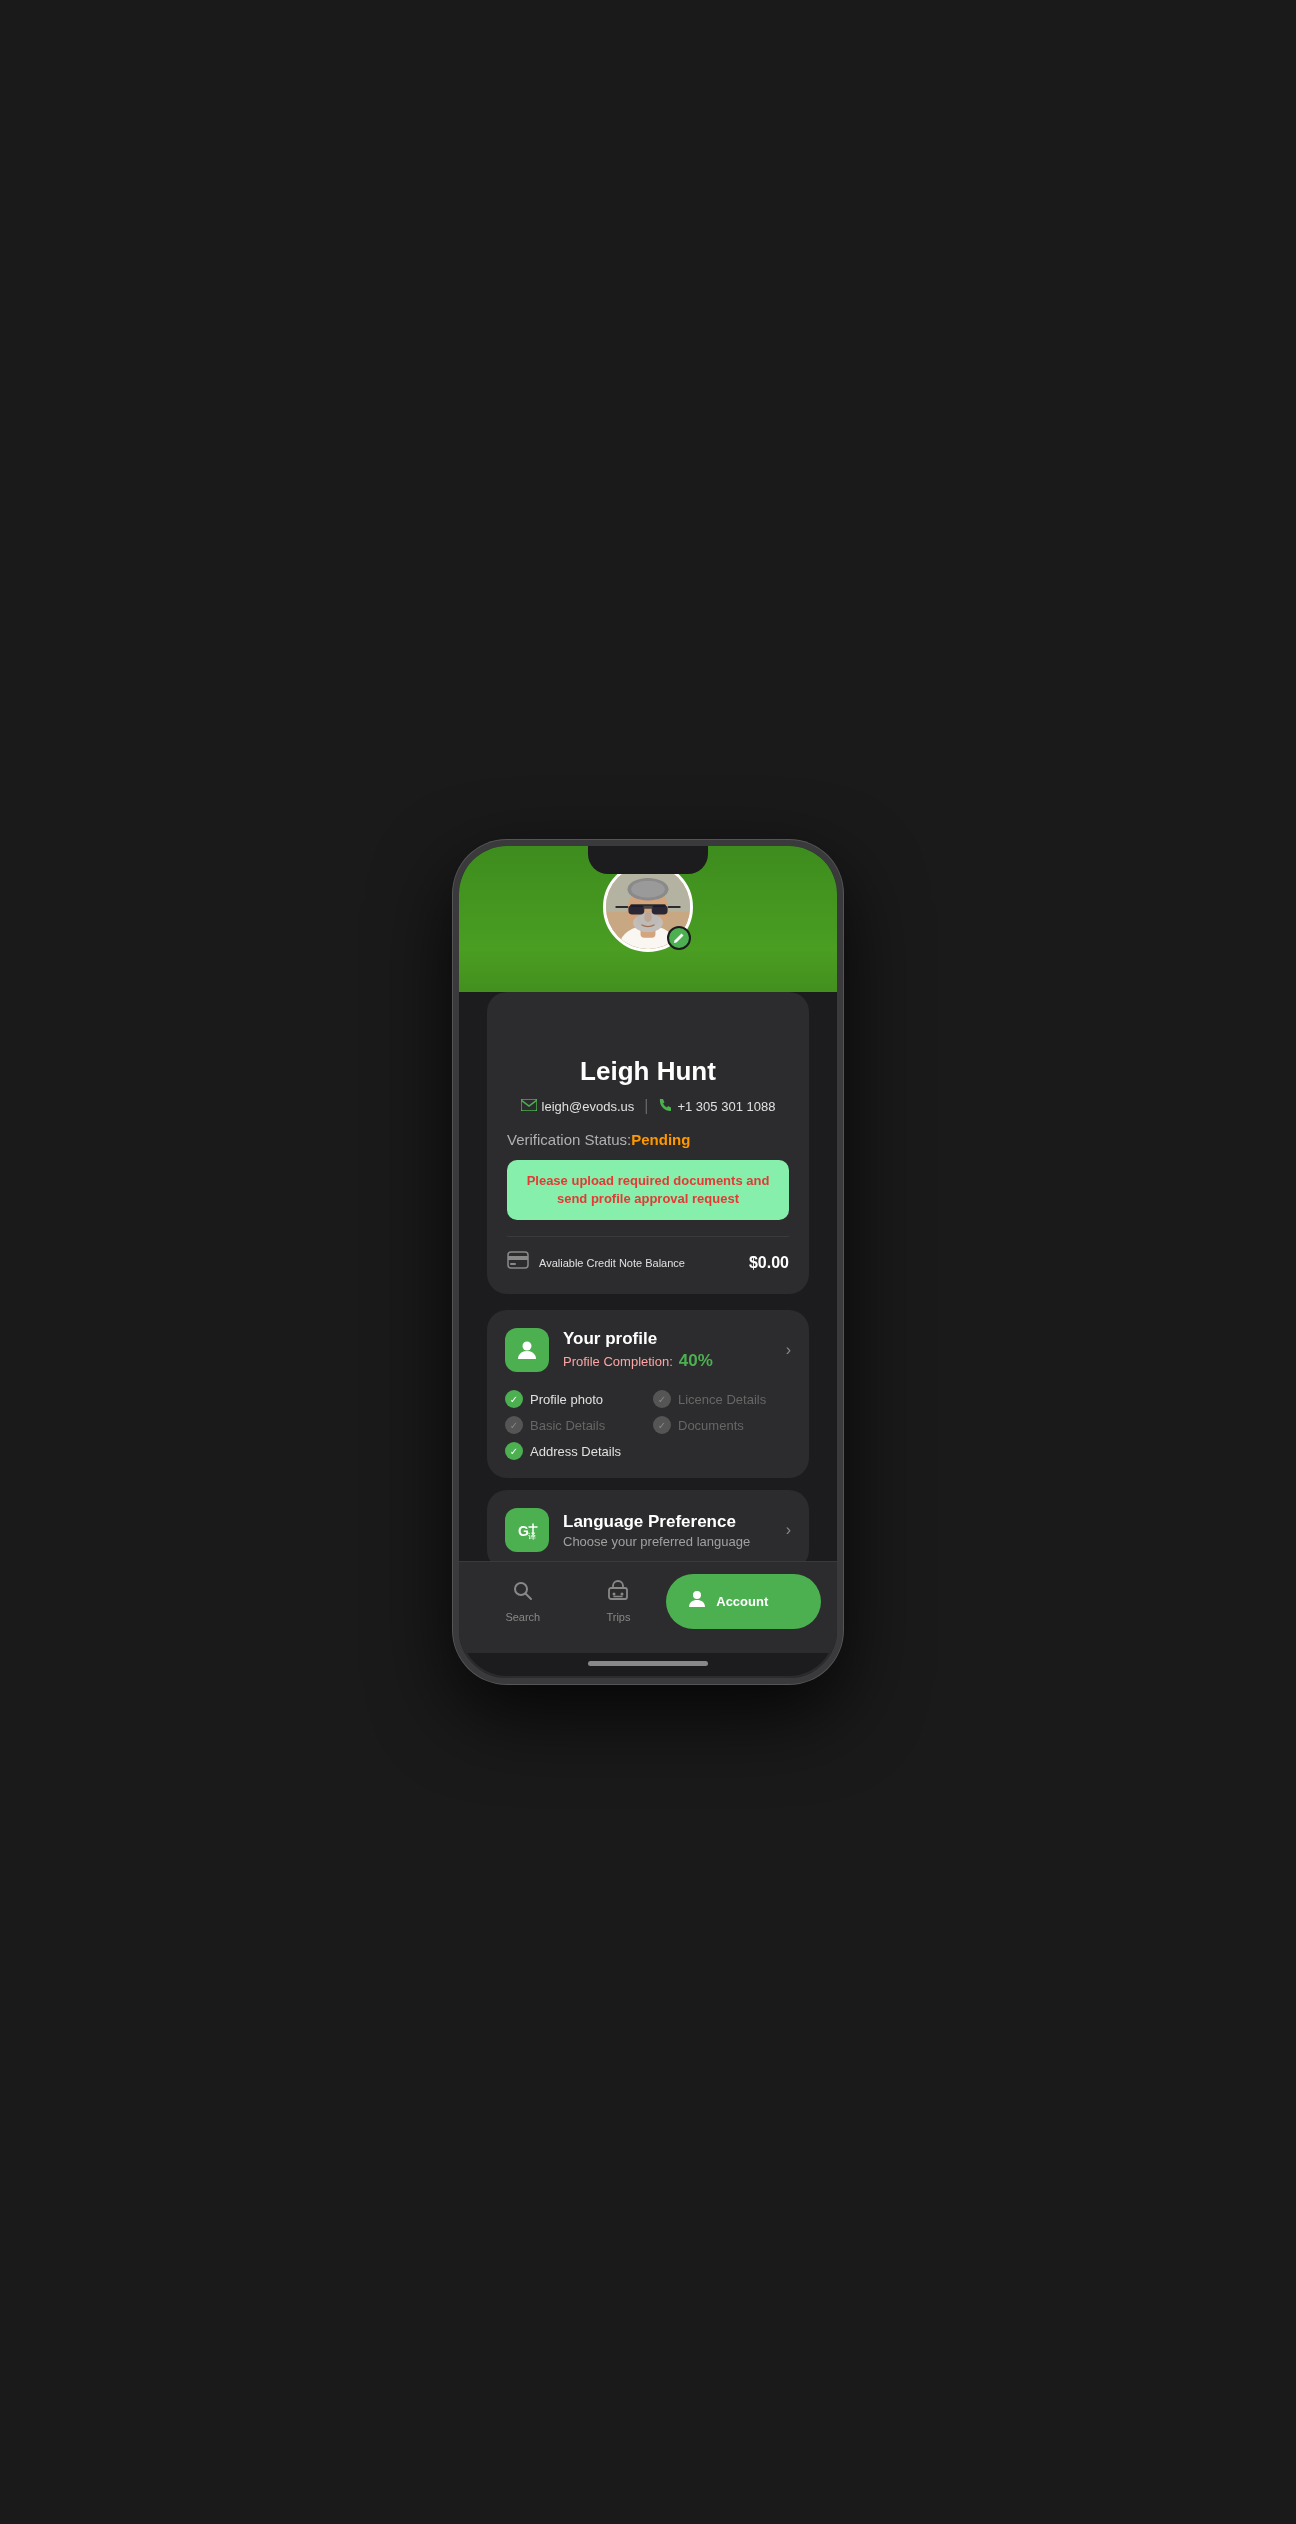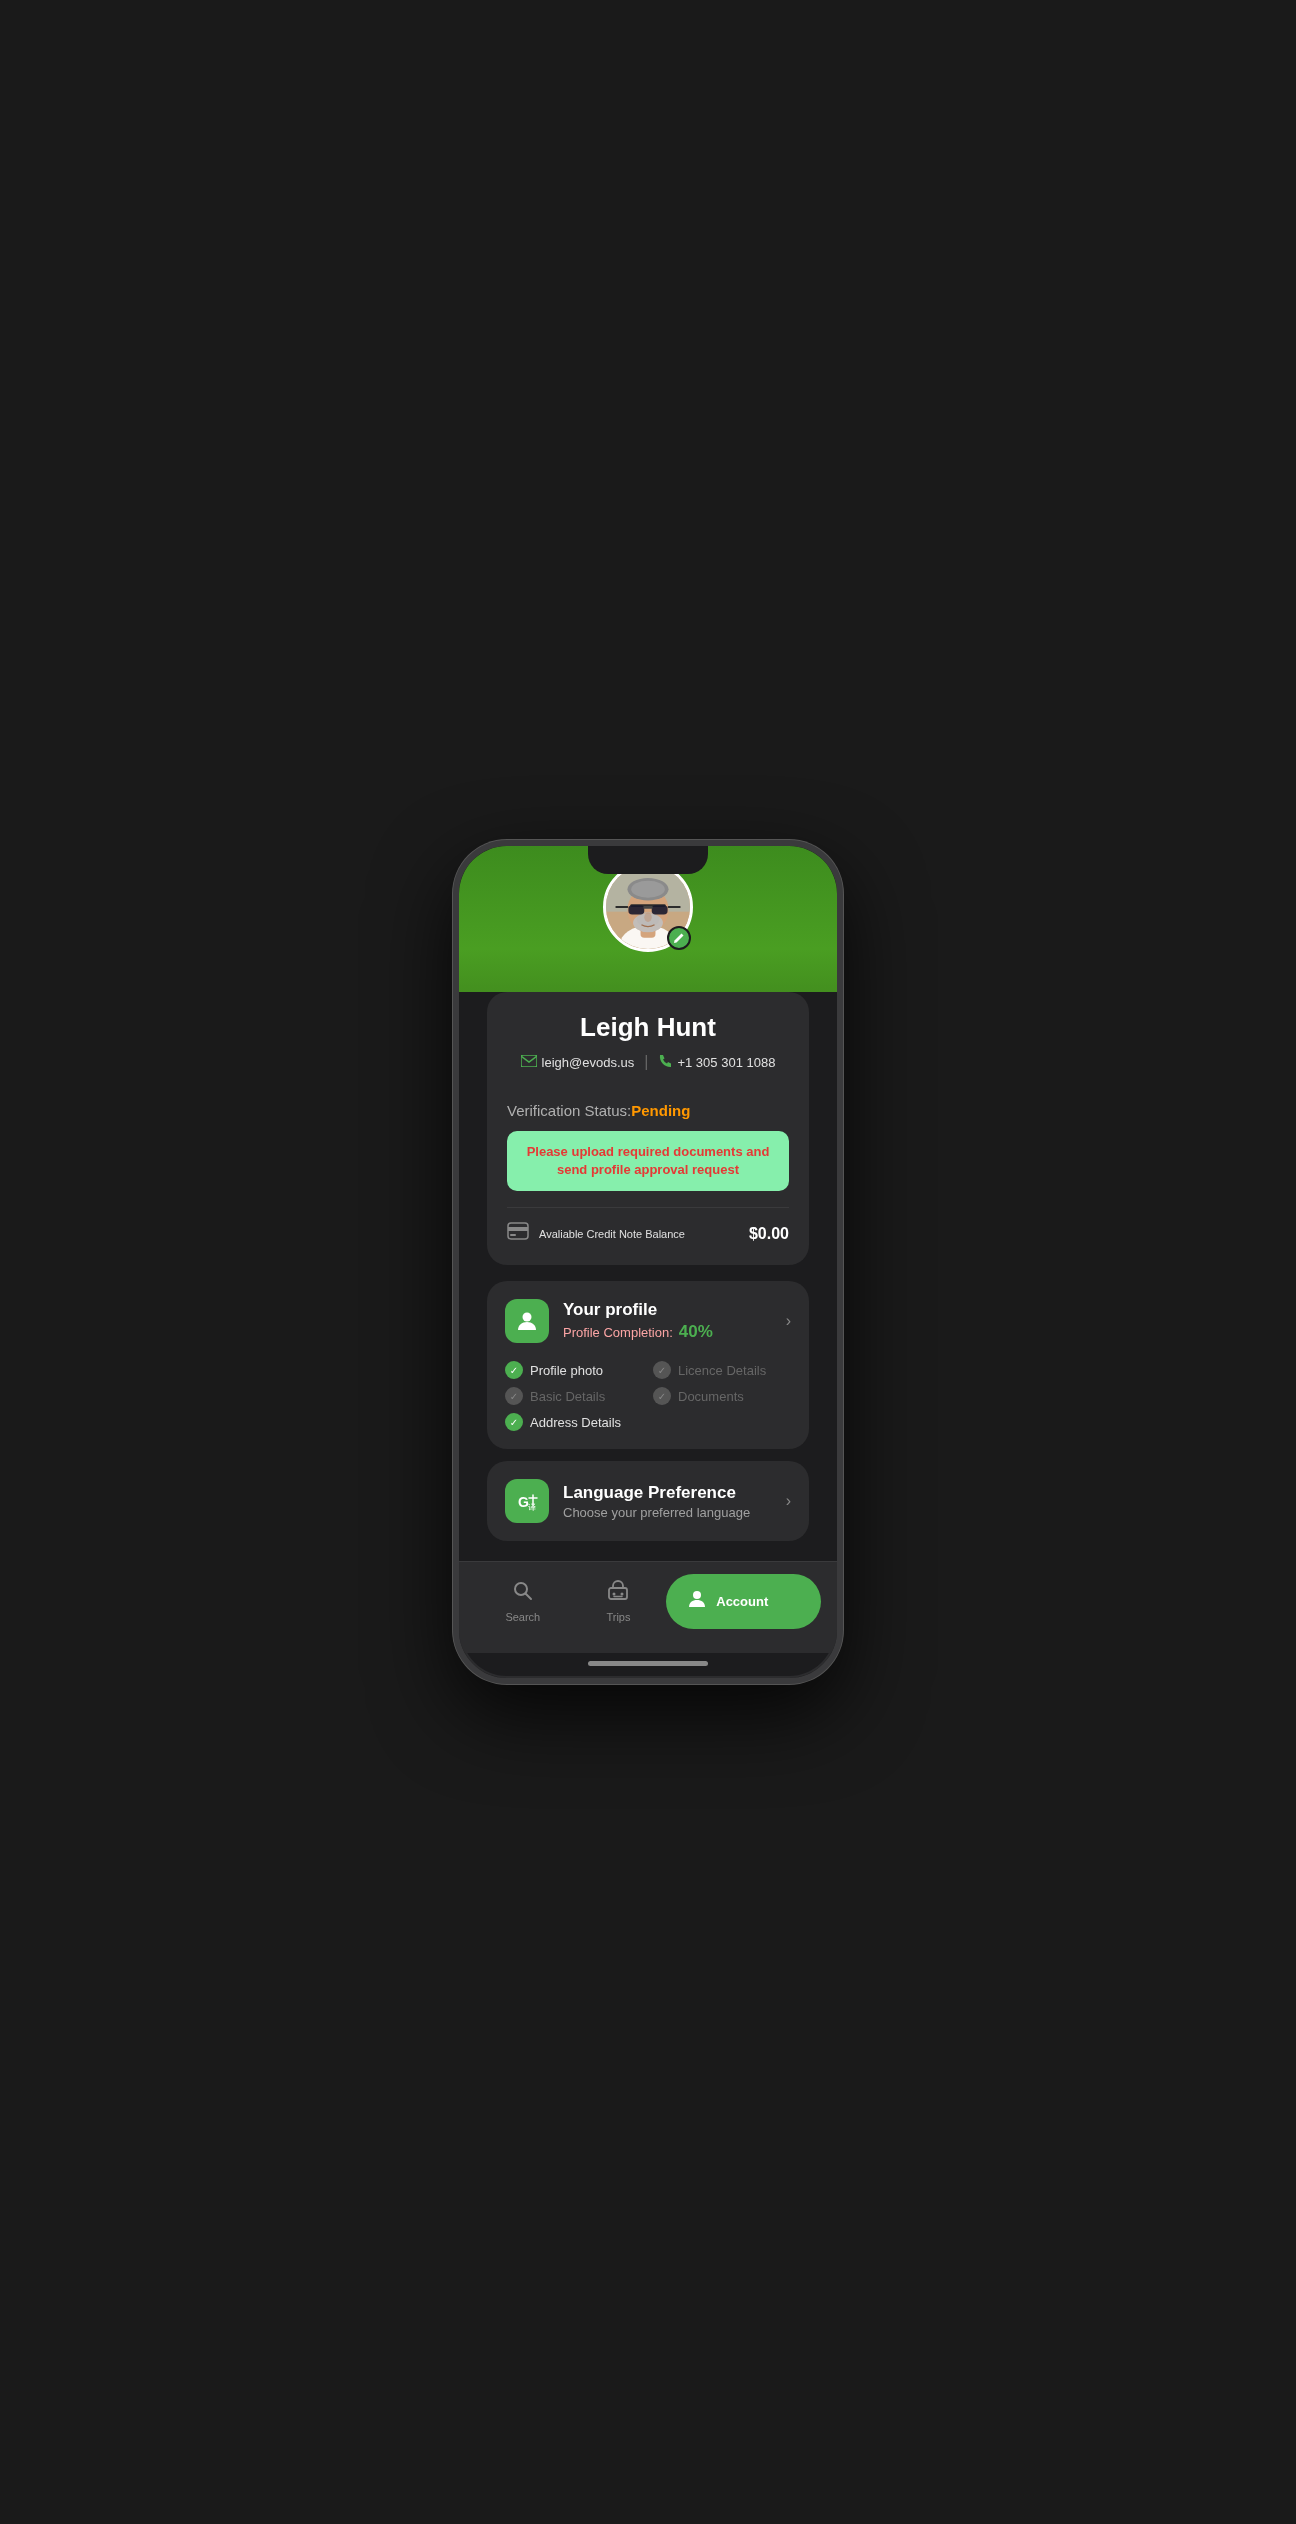--- a/index.html
+++ b/index.html
@@ -187,28 +187,29 @@
       position: relative;
       z-index: 10;
     }
 
     .user-name {
       font-size: 26px;
       font-weight: 700;
       color: #fff;
       text-align: center;
       margin-bottom: 10px;
+      margin-top: 44px;
     }
 
     .contact-row {
       display: flex;
       justify-content: center;
       align-items: center;
       gap: 10px;
-      margin-bottom: 31px;
+      margin-bottom: 16px;
     }
 
     .contact-item {
       display: flex;
       align-items: center;
       gap: 5px;
       color: #e0e0e0;
       font-size: 13px;
     }
 

